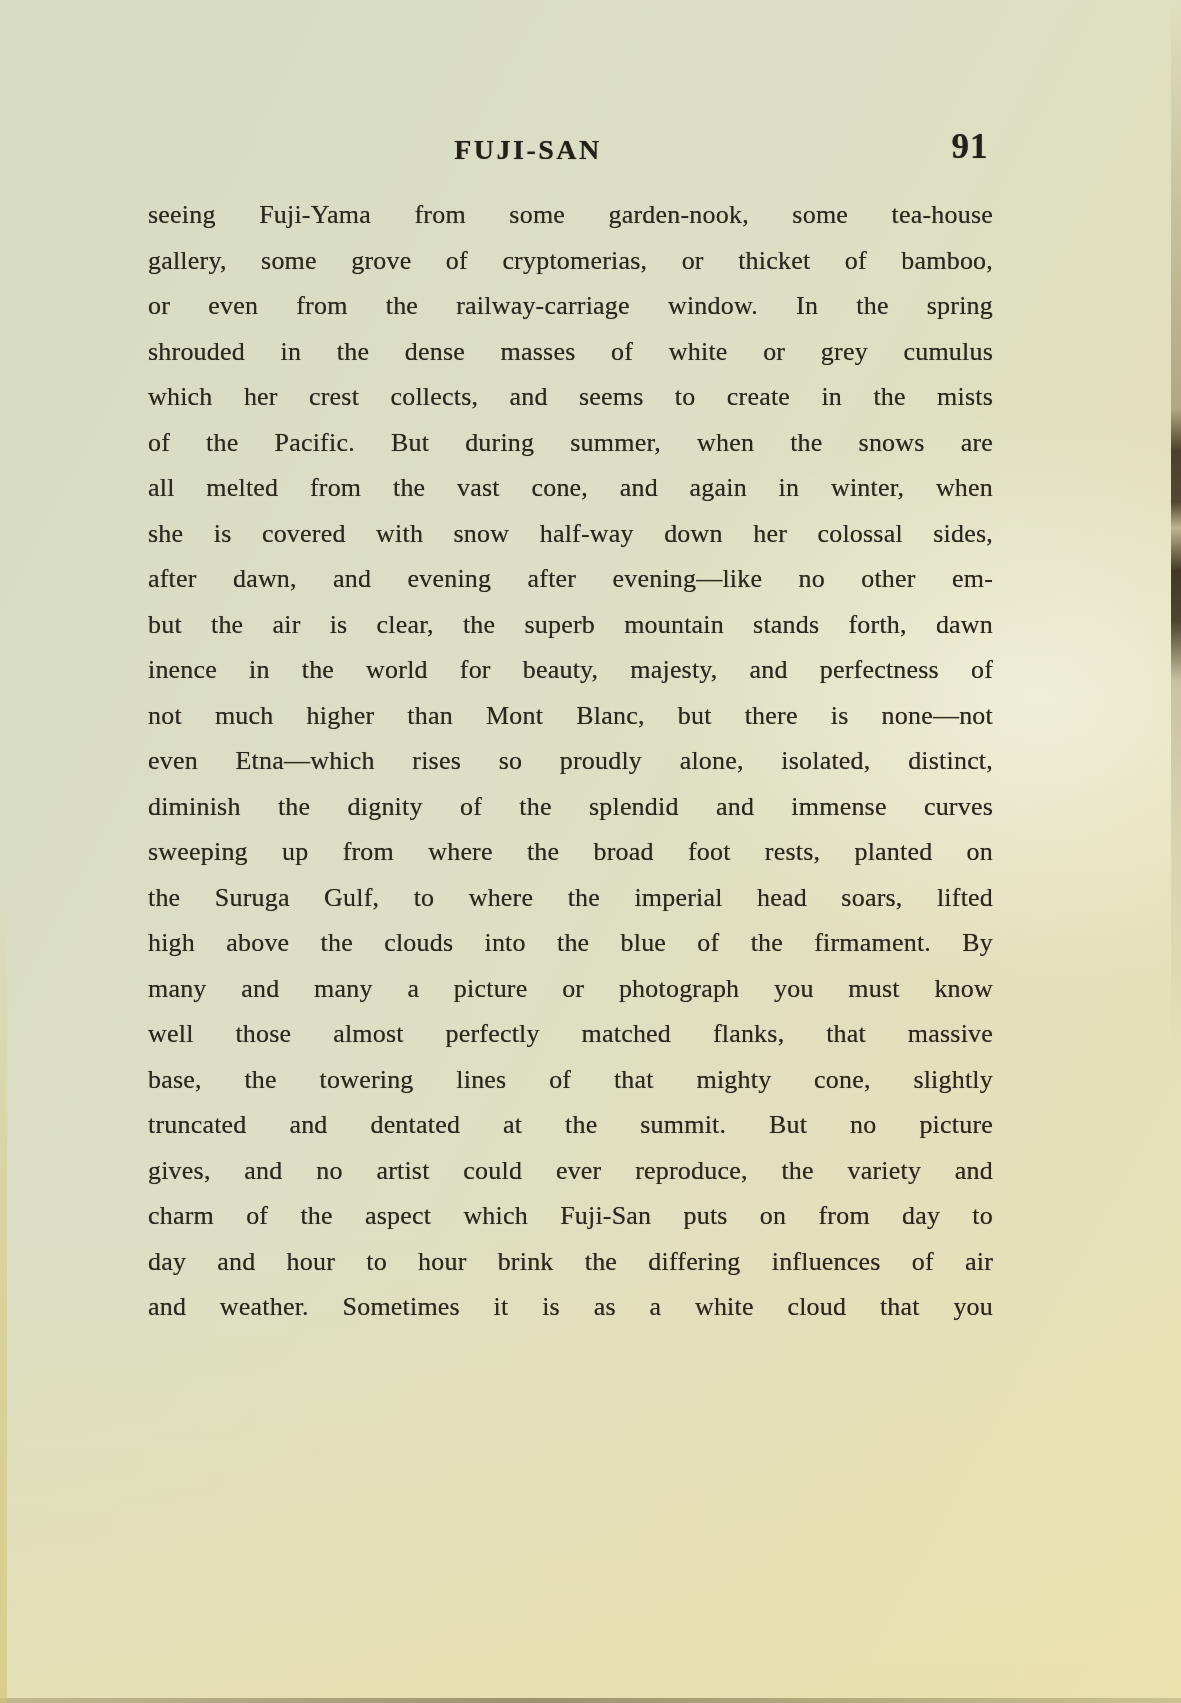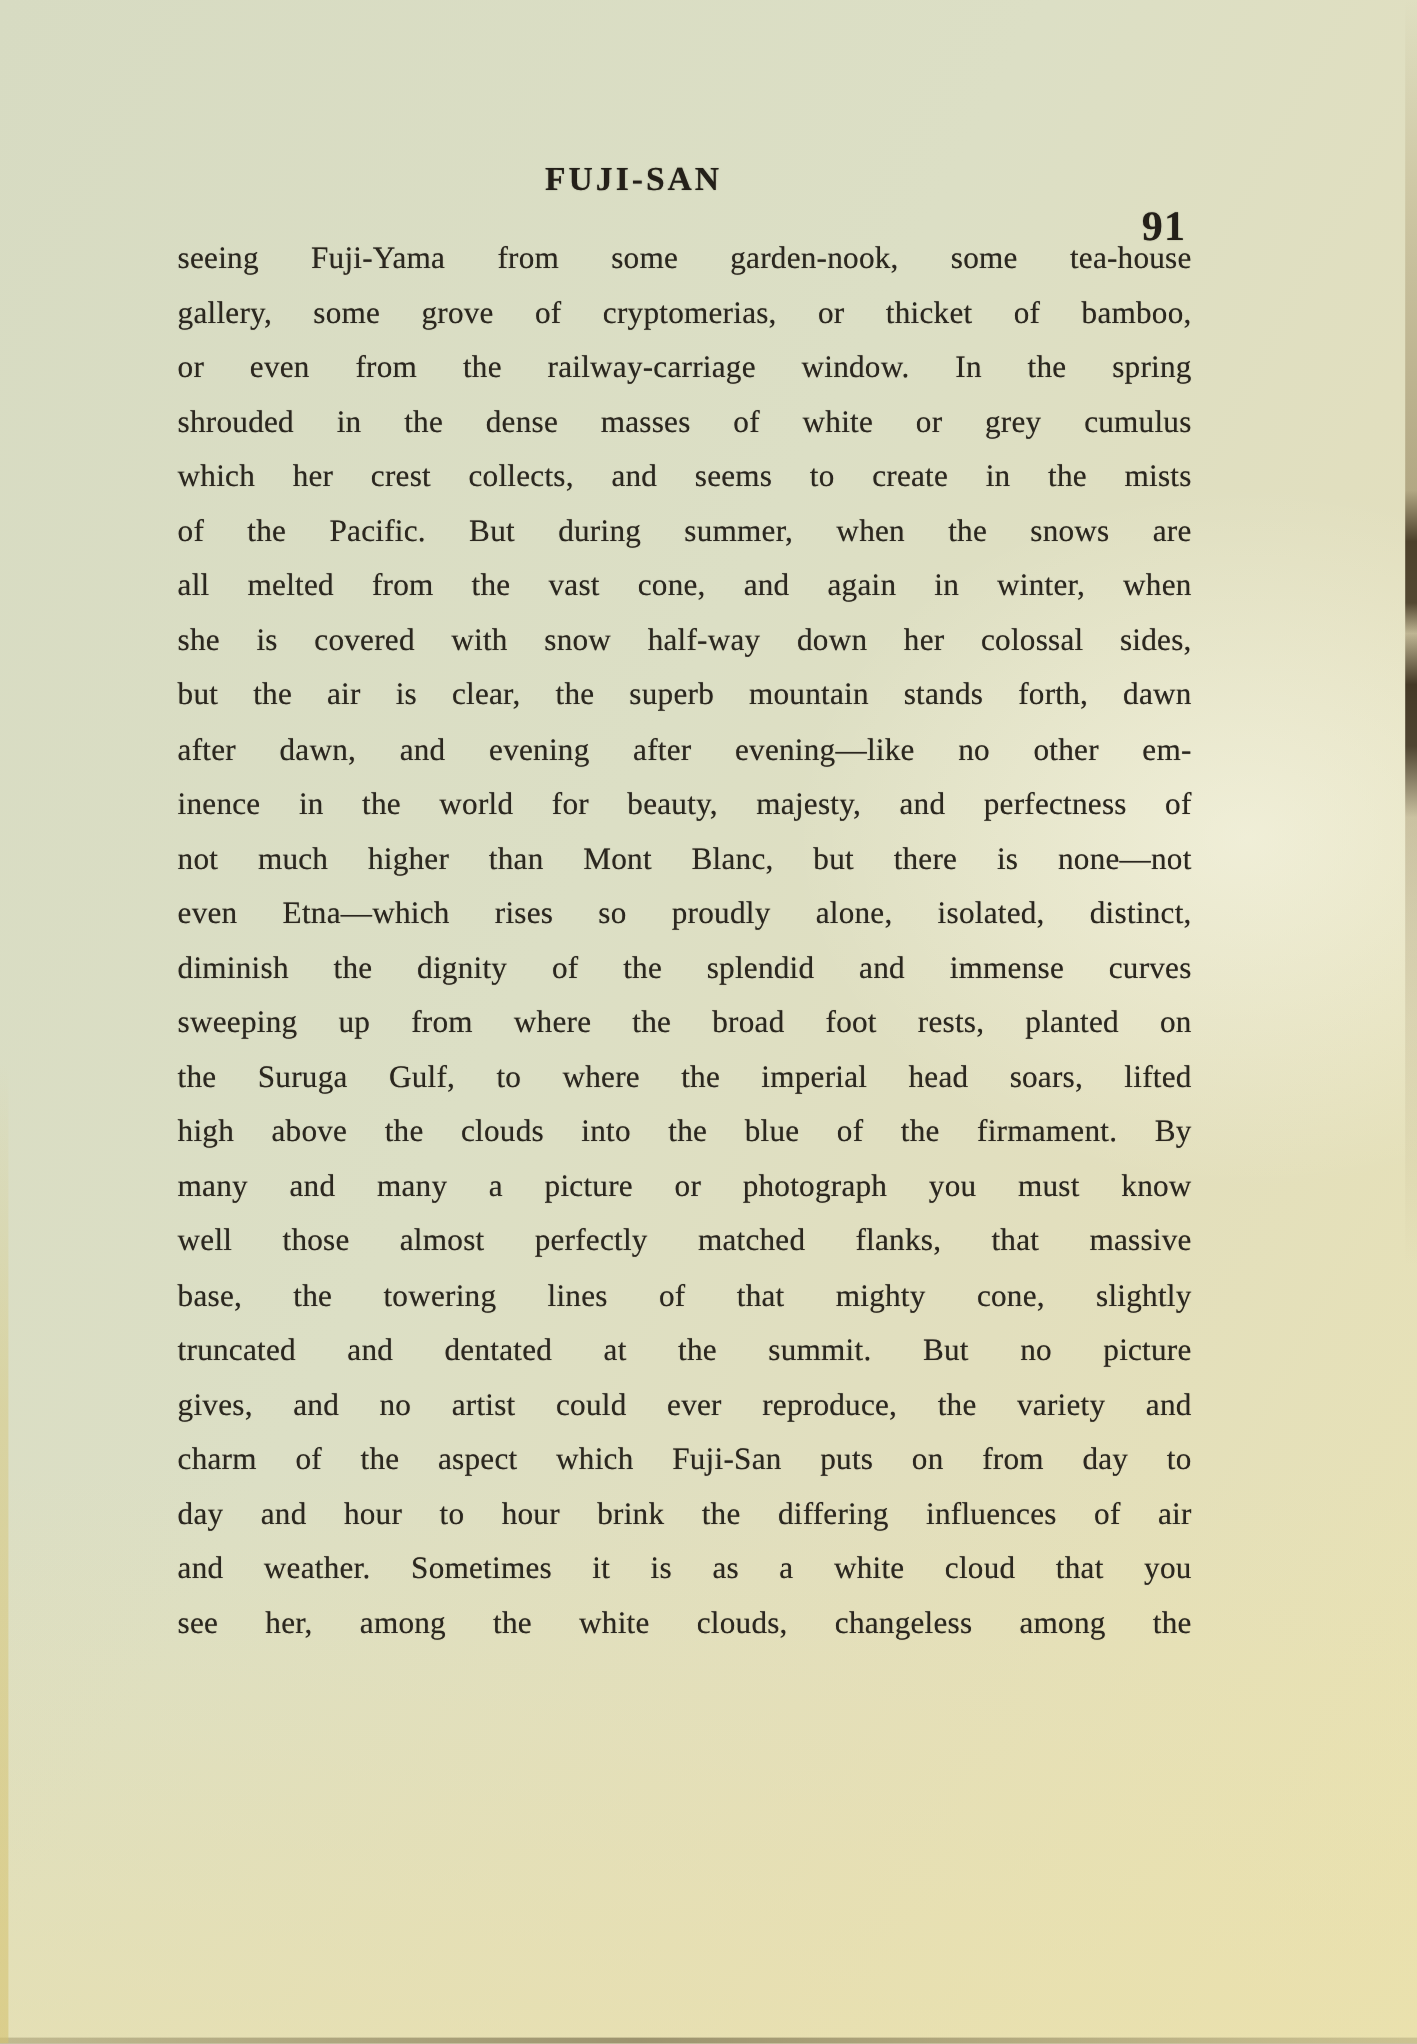--- a/index.html
+++ b/index.html
@@ -69,21 +69,20 @@
     position: absolute;
     top: 127px;
     left: 938px;
     width: 64px;
     text-align: center;
     font-size: 35px;
     font-weight: bold;
     letter-spacing: 1px;
     color: #242019;
     text-shadow: 0 0 1px rgba(36,32,25,0.55);
-    margin-top: 42px;
   }
 
   .body-text {
     position: absolute;
     top: 192px;
     left: 148px;
     width: 845px;
   }
   .text-line {
     height: 45.5px;
@@ -111,32 +110,31 @@
 
   <main class="body-text">
       <div class="text-line">seeing Fuji-Yama from some garden-nook, some tea-house</div>
       <div class="text-line">gallery, some grove of cryptomerias, or thicket of bamboo,</div>
       <div class="text-line">or even from the railway-carriage window. In the spring</div>
       <div class="text-line">shrouded in the dense masses of white or grey cumulus</div>
       <div class="text-line">which her crest collects, and seems to create in the mists</div>
       <div class="text-line">of the Pacific. But during summer, when the snows are</div>
       <div class="text-line">all melted from the vast cone, and again in winter, when</div>
       <div class="text-line">she is covered with snow half-way down her colossal sides,</div>
+      <div class="text-line">after dawn, and evening after evening—like no other em-</div>
       <div class="text-line">but the air is clear, the superb mountain stands forth, dawn</div>
-      <div class="text-line">after dawn, and evening after evening—like no other em-</div>
       <div class="text-line">inence in the world for beauty, majesty, and perfectness of</div>
       <div class="text-line">not much higher than Mont Blanc, but there is none—not</div>
       <div class="text-line">even Etna—which rises so proudly alone, isolated, distinct,</div>
       <div class="text-line">diminish the dignity of the splendid and immense curves</div>
       <div class="text-line">sweeping up from where the broad foot rests, planted on</div>
       <div class="text-line">the Suruga Gulf, to where the imperial head soars, lifted</div>
       <div class="text-line">high above the clouds into the blue of the firmament. By</div>
       <div class="text-line">many and many a picture or photograph you must know</div>
       <div class="text-line">well those almost perfectly matched flanks, that massive</div>
       <div class="text-line">base, the towering lines of that mighty cone, slightly</div>
       <div class="text-line">truncated and dentated at the summit. But no picture</div>
       <div class="text-line">gives, and no artist could ever reproduce, the variety and</div>
       <div class="text-line">charm of the aspect which Fuji-San puts on from day to</div>
       <div class="text-line">day and hour to hour brink the differing influences of air</div>
       <div class="text-line">and weather. Sometimes it is as a white cloud that you</div>
-      <div class="text-line">see her, among the white clouds, changeless among the</div>
     </main>
 </div>
 
 </body></html>

